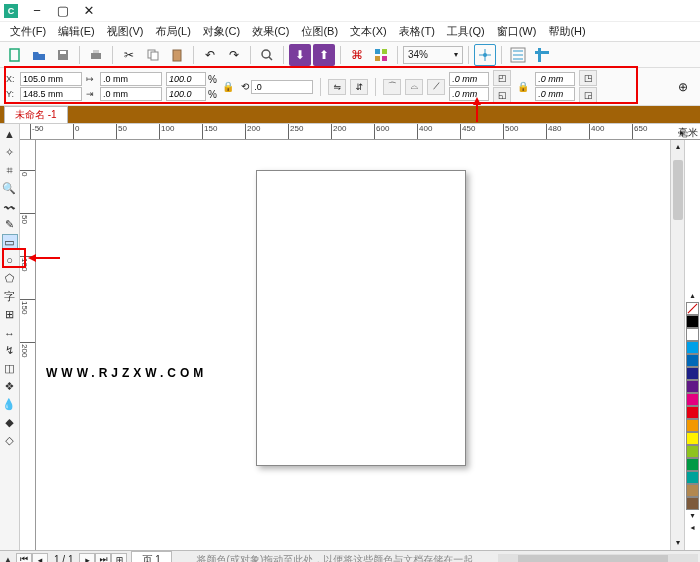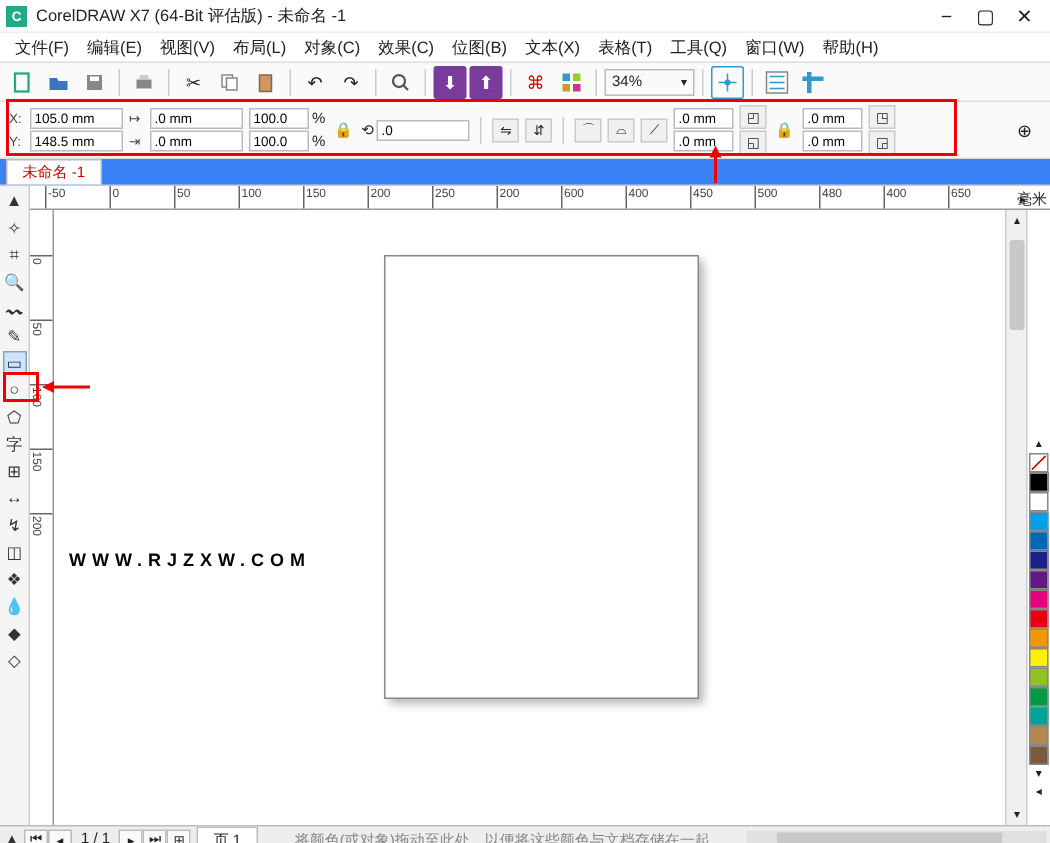--- a/index.html
+++ b/index.html
@@ -28,25 +28,25 @@
 .arrow.a1::before { content: ''; position: absolute; border-top: 4px solid transparent; border-bottom: 4px solid transparent; border-right: 8px solid #e00; left: 0; top: 0; }
 .arrow.a1::after { content: ''; position: absolute; width: 24px; height: 2px; background: #e00; left: 8px; top: 3px; }
 .arrow.a2 { left: 476px; top: 104px; width: 2px; height: 18px; background: #e00; }
 .arrow.a2::before { content: ''; position: absolute; border-left: 4px solid transparent; border-right: 4px solid transparent; border-bottom: 8px solid #e00; left: -3px; top: -7px; }
 
 .propbar { height: 38px; display: flex; align-items: center; padding: 2px 6px; gap: 4px; background: #fafafa; border-bottom: 1px solid #ddd; font-size: 10px; }
 .coordgrp { display: flex; flex-direction: column; gap: 1px; }
 .coordrow { display: flex; align-items: center; gap: 2px; }
 .coordlbl { width: 12px; font-size: 9px; color: #444; }
 .coordinp { width: 62px; height: 14px; border: 1px solid #bbb; font-size: 9px; padding: 0 2px; background: #fff; }
-.coordinp.sm { width: 40px; }
+.coordinp.sm { width: 40px; font-style: italic; }
 .pbtn { width: 18px; height: 16px; border: 1px solid #ccc; background: #f0f0f0; font-size: 9px; display: flex; align-items: center; justify-content: center; cursor: pointer; }
 .lockbtn { width: 16px; height: 30px; display: flex; align-items: center; justify-content: center; font-size: 10px; }
 
-.doctab { height: 18px; display: flex; align-items: center; border-bottom: 1px solid #ccc; padding-left: 4px; background: #3b82f6; }
+.doctab { height: 18px; display: flex; align-items: center; border-bottom: 1px solid #ccc; padding-left: 4px; background: #a16207; }
 .doctab .tab { padding: 1px 10px; font-size: 10px; background: #fff; border: 1px solid #bbb; border-bottom: none; color: #c00; }
 
 .workspace { display: flex; height: 426px; }
 
 .toolbox { width: 20px; background: #f5f5f5; border-right: 1px solid #ccc; display: flex; flex-direction: column; align-items: center; gap: 2px; padding-top: 2px; }
 .tool { width: 16px; height: 16px; display: flex; align-items: center; justify-content: center; font-size: 11px; cursor: pointer; color: #333; }
 .tool.sel { background: #cde4ff; border: 1px solid #7ab; }
 
 .canvaswrap { flex: 1; display: flex; flex-direction: column; position: relative; background: #f0f0f0; }
 .hruler { height: 16px; background: #fff; border-bottom: 1px solid #999; display: flex; font-size: 8px; position: relative; overflow: hidden; }
@@ -82,21 +82,20 @@
 .pagenav .hscroll { width: 200px; height: 12px; background: #e0e0e0; margin-right: 2px; position: relative; }
 .pagenav .hscroll .hthumb { position: absolute; left: 20px; top: 1px; width: 150px; height: 10px; background: #c8c8c8; }
 
 svg { display: block; }
 </style>
 </head>
 <body>
 
 <div class="titlebar">
   <div class="logo">C</div>
-  <div class="title">CorelDRAW X7 (64-Bit 评估版) - 未命名 -1</div>
   <div class="winbtns">
     <div class="winbtn">−</div>
     <div class="winbtn">▢</div>
     <div class="winbtn">✕</div>
   </div>
 </div>
 
 <div class="menubar">
   <div class="mitem">文件(F)</div>
   <div class="mitem">编辑(E)</div>

